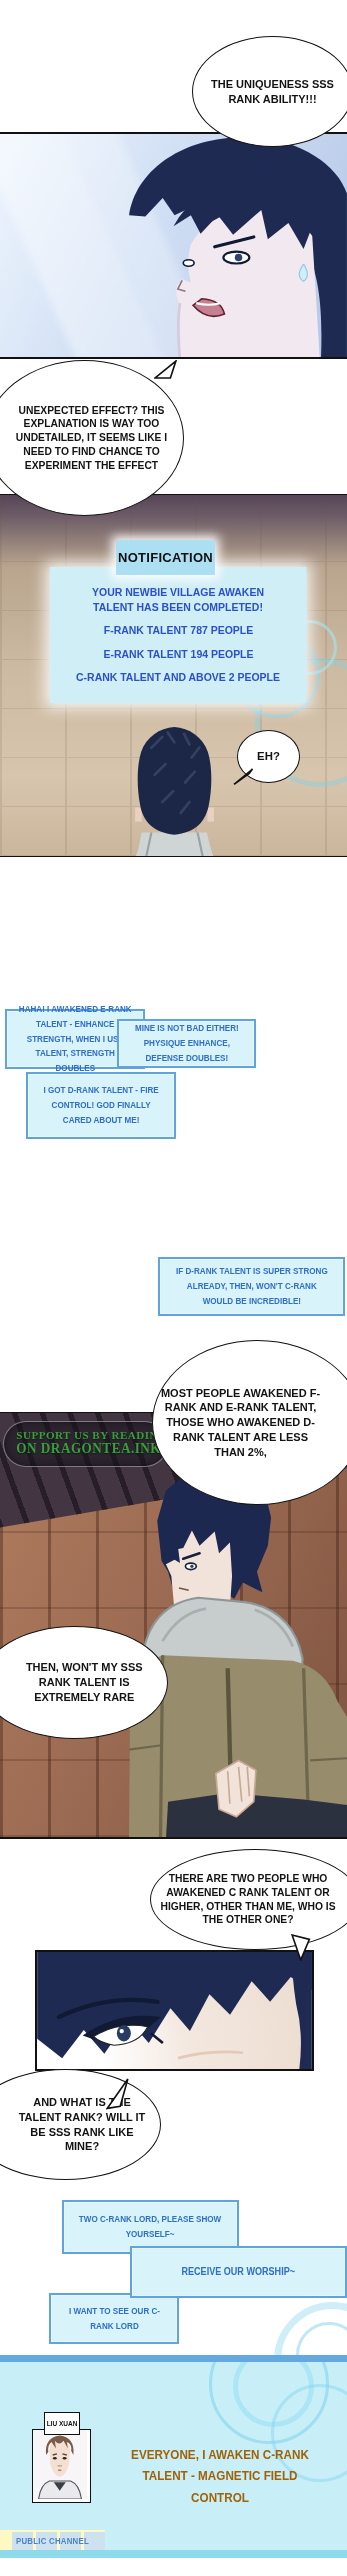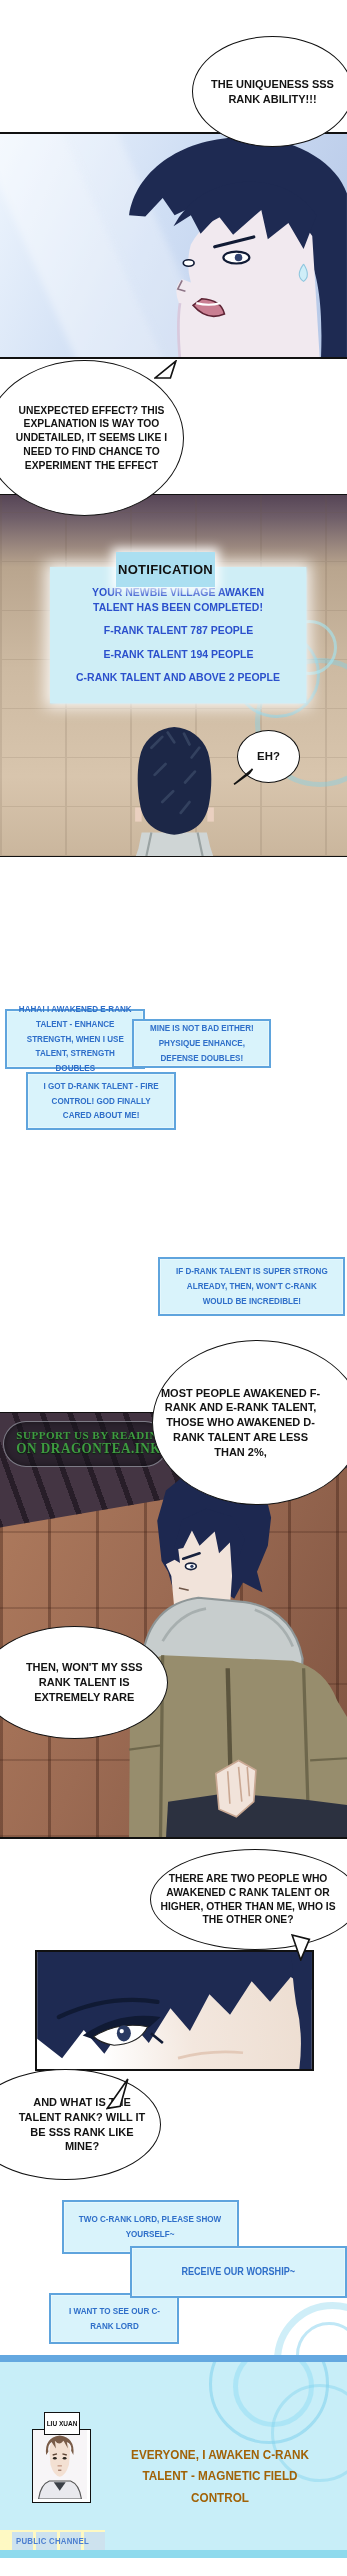--- a/index.html
+++ b/index.html
@@ -36,21 +36,21 @@
     background-image:repeating-linear-gradient(115deg,rgba(90,50,30,.3) 0 2.2px,transparent 2.2px 38px);
     clip-path:polygon(56% 100%,100% 79%,100% 100%);}
   #panel4{left:35px;top:1950px;width:275px;height:117px;position:absolute;border:2.2px solid #111;
           overflow:hidden;z-index:2;
           background:radial-gradient(circle at 10% 92%,#ffffff 0 14%,#f3e7de 48%,#ecdccf 100%);}
 
   
   #notif-tab{position:absolute;left:116px;top:45px;width:99px;height:35px;background:#abdff1;
      display:flex;align-items:center;justify-content:center;z-index:4;
      box-shadow:0 0 9.8px 3.8px rgba(255,255,255,.95);
-     color:#101010;font-weight:700;font-size:13px;letter-spacing:0.3px;margin-top:12px;}
+     color:#101010;font-weight:700;font-size:13px;letter-spacing:0.3px;}
   #notif-panel{position:absolute;left:50px;top:72px;width:256px;height:136px;background:#cfeef6;
      z-index:3;box-shadow:0 0 14px 5.4px rgba(255,255,255,.85),0 0 1.1px 0.5px rgba(140,205,230,.8);
      display:flex;flex-direction:column;align-items:center;justify-content:center;gap:8px;}
   .notif-line{color:#2b50cc;font-weight:700;font-size:11.4px;line-height:1.35;text-align:center;
      width:195px;transform:scaleX(.92);}
 
   .ring{position:absolute;border-radius:50%;border:3.3px solid rgba(125,210,235,.55);z-index:2;}
 
   
   .chatbox{position:absolute;background:#d9f3fb;border:2.2px solid #5fa4dd;z-index:4;
@@ -148,24 +148,24 @@
   <div class="balloon" style="left:237px;top:730px;width:61px;height:51px;font-size:11.4px;">
     <div class="tx">EH?</div>
   </div>
   <svg class="tail" style="left:233px;top:768px;" width="20.6" height="17.4" viewBox="0 0 38 32">
     <polygon points="36,2 2,30 30,10" fill="#fff" stroke="#121212" stroke-width="3"></polygon>
   </svg>
 
   <div class="chatbox" style="left:5.4px;top:969px;width:140px;height:60px;margin-top:40px;">
     <div class="tx">HAHA! I AWAKENED E-RANK TALENT - ENHANCE STRENGTH, WHEN I USE TALENT, STRENGTH DOUBLES</div>
   </div>
-  <div class="chatbox" style="left:132px;top:1019px;width:139px;height:49px;z-index:5;">
+  <div class="chatbox" style="left:117px;top:1019px;width:139px;height:49px;z-index:5;">
     <div class="tx">MINE IS NOT BAD EITHER! PHYSIQUE ENHANCE, DEFENSE DOUBLES!</div>
   </div>
-  <div class="chatbox" style="left:26px;top:1072px;width:150px;height:58px;">
+  <div class="chatbox" style="left:26px;top:1072px;width:150px;height:67px;">
     <div class="tx">I GOT D-RANK TALENT - FIRE CONTROL! GOD FINALLY CARED ABOUT ME!</div>
   </div>
   <div class="chatbox" style="left:158px;top:1257px;width:187px;height:59px;">
     <div class="tx">IF D-RANK TALENT IS SUPER STRONG ALREADY, THEN, WON'T C-RANK WOULD BE INCREDIBLE!</div>
   </div>
 
   <div class="balloon" style="left:152px;top:1340px;width:209px;height:163px;font-size:11px;">
     <div class="tx" style="width:163px;padding-right:34px;">MOST PEOPLE AWAKENED F-RANK AND E-RANK TALENT, THOSE WHO AWAKENED D-RANK TALENT ARE LESS THAN 2%,</div>
   </div>
 

